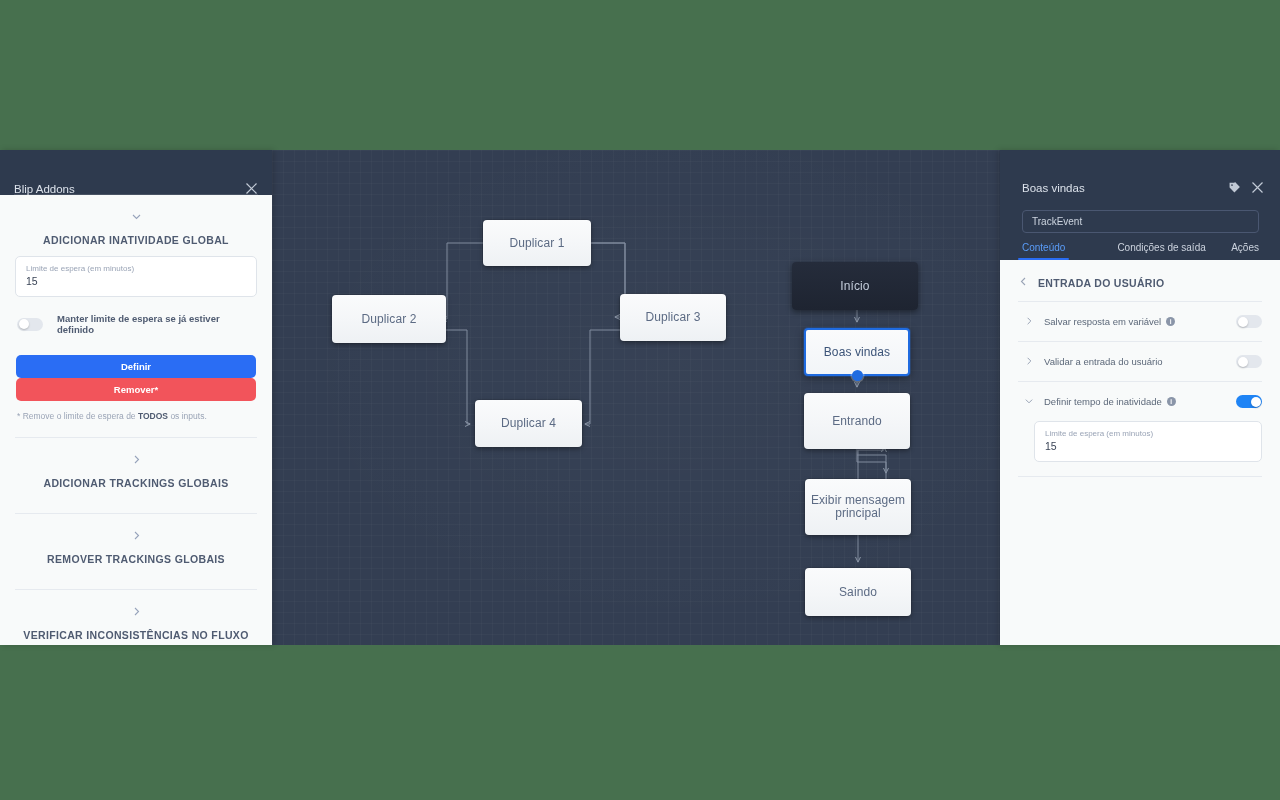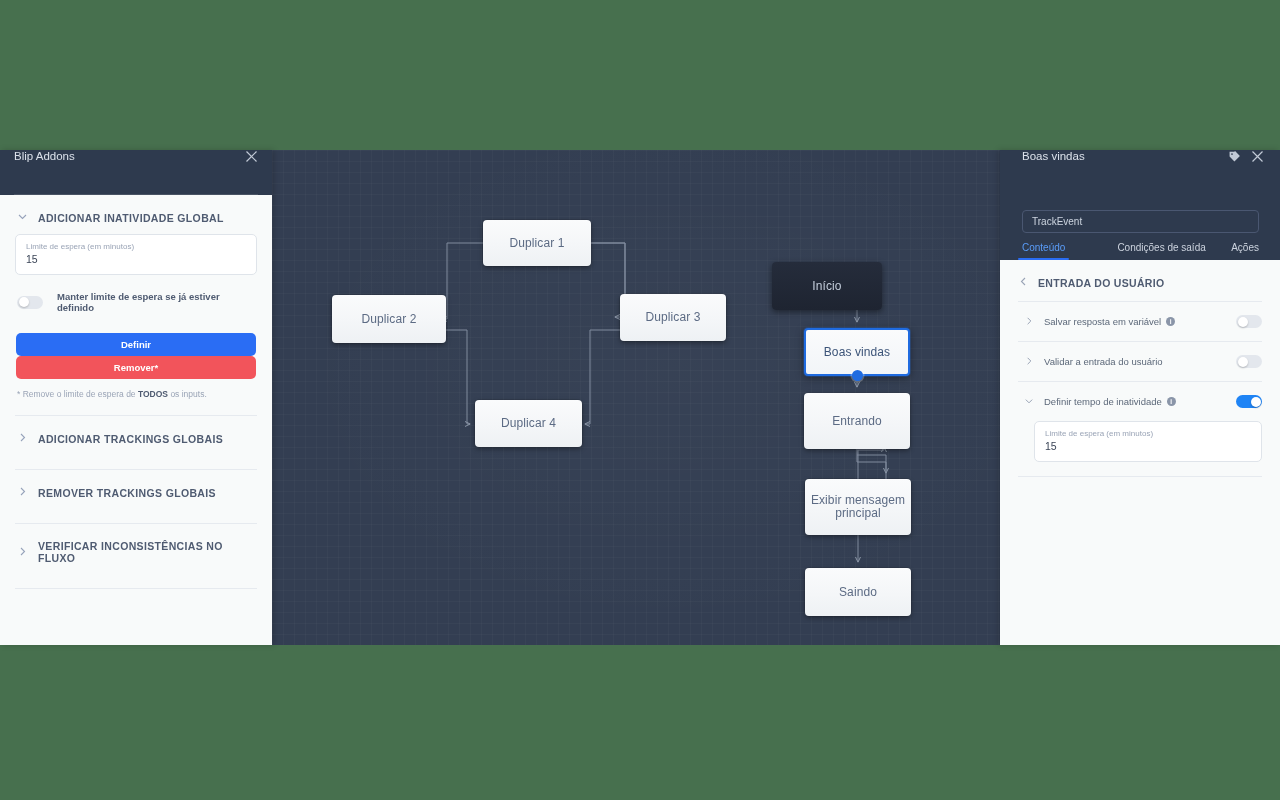--- a/index.html
+++ b/index.html
@@ -58,21 +58,21 @@
     position: absolute;
     width: 11px; height: 11px; border-radius: 50%;
     background: #1f6be0;
     box-shadow: 0 0 0 1.5px rgba(255,255,255,0.25);
   }
 
   
   .panel-header {
     background: #2e3a4e;
     height: 45px;
-    display: flex; align-items: flex-start;
+    display: flex; align-items: flex-end;
     padding: 0 14px;
   }
   .panel-title { color: #dbe1ea; font-size: 11.5px; }
   .hdr-icons { margin-left: auto; display: flex; align-items: center; gap: 10px; }
   .icon-btn {
     color: #c2cad6; cursor: pointer; display: flex;
     align-items: center; justify-content: center;
   }
   .hdr-rule {
     position: absolute; left: 14px; right: 14px; bottom: 0;
@@ -87,20 +87,21 @@
     display: flex; flex-direction: column;
     box-shadow: 2px 0 6px rgba(0,0,0,0.18);
   }
   #left-panel .panel-header { position: relative; }
   .lp-body { flex: 1; overflow: hidden; padding: 0 14px; }
 
   .section-head {
     display: flex; align-items: center; gap: 10px;
     padding: 16px 3px 10px 3px;
     cursor: pointer;
+    flex-direction: column;
   }
   .section-head .chev { color: #97a3bb; font-size: 11px; line-height: 1; }
   .section-head .lbl {
     font-size: 10.5px; color: #4f5b71; letter-spacing: 0.35px; font-weight: 600;
   }
 
   .help-text {
     font-size: 9.5px; color: #8792a6; line-height: 15px;
     padding: 0 3px; margin-bottom: 12px;
   }
@@ -250,21 +251,21 @@
     </div>
     <div class="node" style="left: 60px; top: 145px; width: 114px; height: 48px;">
       <span>Duplicar 2</span>
     </div>
     <div class="node" style="left: 348px; top: 144px; width: 106px; height: 47px;">
       <span>Duplicar 3</span>
     </div>
     <div class="node" style="left: 203px; top: 250px; width: 107px; height: 47px;">
       <span>Duplicar 4</span>
     </div>
-    <div class="node dark" style="left: 500px; top: 112px; width: 110px; height: 48px;">
+    <div class="node dark" style="left: 520px; top: 112px; width: 126px; height: 48px;">
       <span>Início</span>
     </div>
     <div class="node selected" style="left: 532px; top: 178px; width: 106px; height: 48px;">
       <span>Boas vindas</span>
       <div class="node-dot" style="left: 46px; bottom: -7px;"></div>
     </div>
     <div class="node" style="left: 532px; top: 243px; width: 106px; height: 56px;">
       <span>Entrando</span>
     </div>
     <div class="node" style="left: 533px; top: 329px; width: 106px; height: 56px;">

